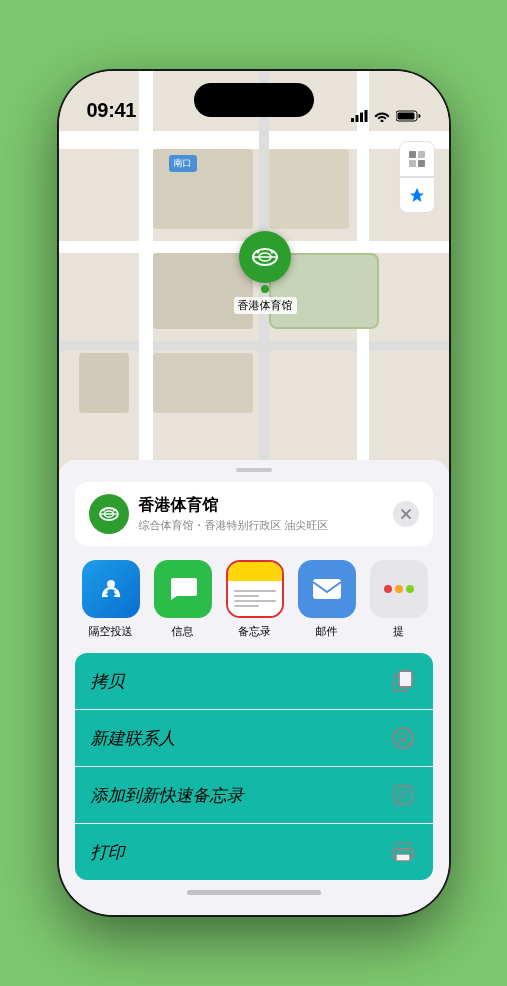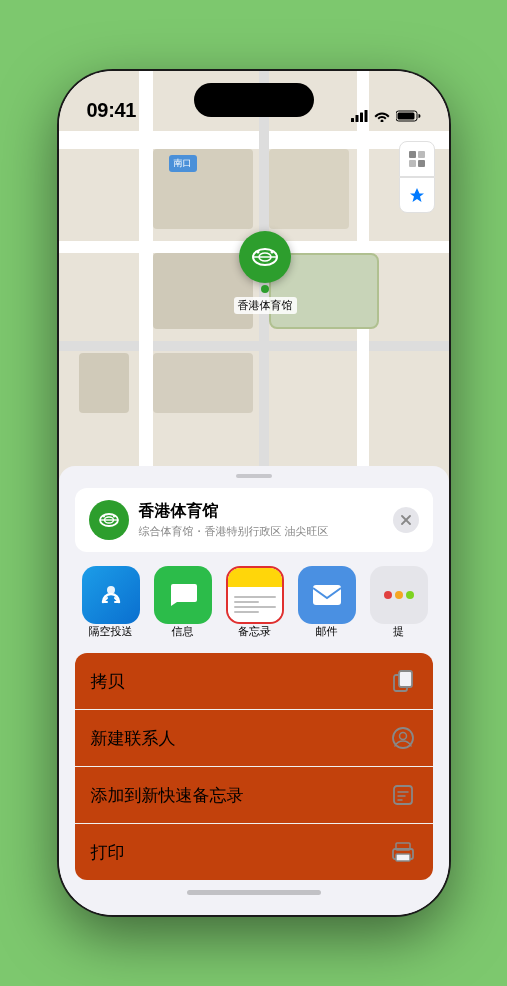--- a/index.html
+++ b/index.html
@@ -335,20 +335,21 @@
       display: flex;
       gap: 0;
       padding: 14px 16px 0;
       overflow-x: auto;
     }
 
     .share-item {
       display: flex;
       flex-direction: column;
       align-items: center;
+      gap: 6px;
       min-width: 72px;
       cursor: pointer;
     }
 
     .share-icon-wrap {
       width: 58px;
       height: 58px;
       border-radius: 14px;
       display: flex;
       align-items: center;
@@ -417,24 +418,25 @@
     }
 
     .more-dot {
       width: 8px;
       height: 8px;
       border-radius: 50%;
     }
 
     
     .menu-list {
-      background: #c2410c;
+      background: #14b8a6;
       margin: 14px 16px 0;
       border-radius: 12px;
       overflow: hidden;
+      font-style: italic;
     }
 
     .menu-item {
       display: flex;
       align-items: center;
       justify-content: space-between;
       padding: 14px 16px;
       cursor: pointer;
       border-bottom: 1px solid #f0f0f0;
     }

